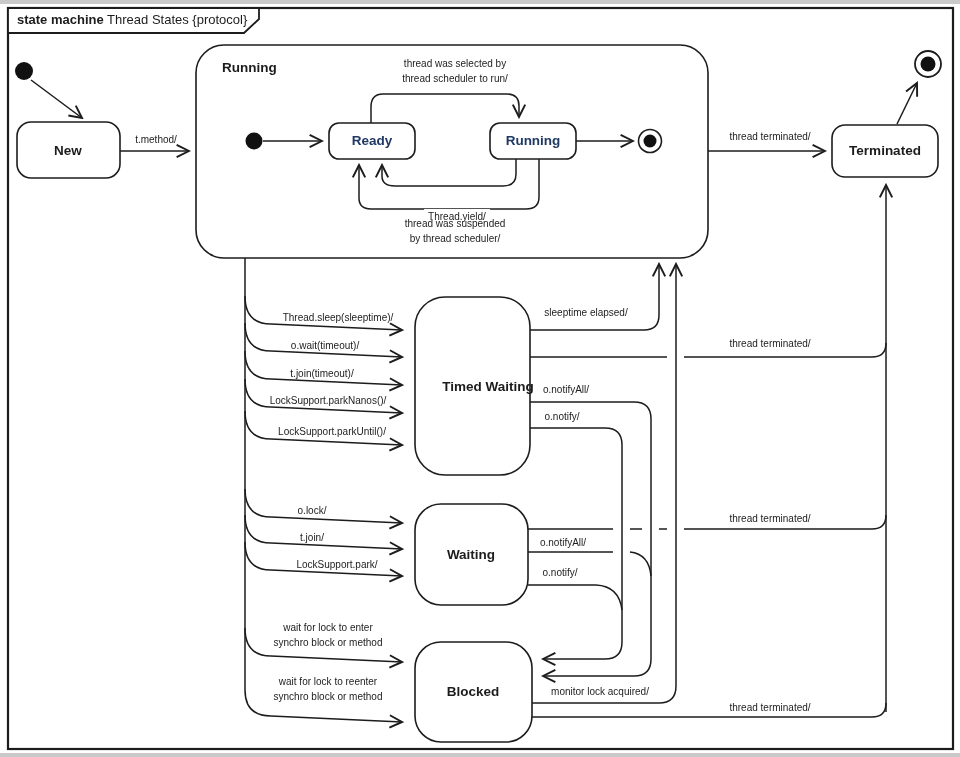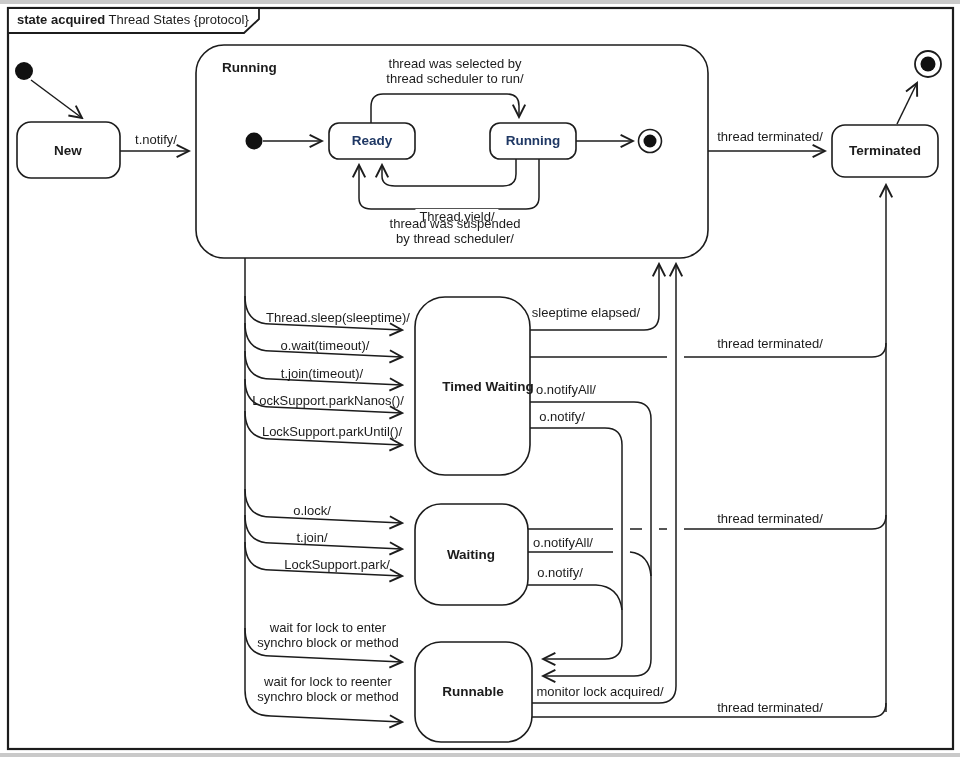--- a/index.html
+++ b/index.html
@@ -1,21 +1,21 @@
 <!DOCTYPE html>
 <html><head>
 <meta charset="utf-8">
 <style>
   html,body{margin:0;padding:0;background:#fff;}
   .stage{position:relative;width:960px;height:757px;background:#ffffff;overflow:hidden;
          font-family:"Liberation Sans","DejaVu Sans",sans-serif;color:#1c1c1c;}
   .edge-strip{position:absolute;left:0;width:960px;height:4px;background:#c9c9c9;}
   svg.wire{position:absolute;left:0;top:0;width:960px;height:757px;}
   .labels{position:absolute;left:0;top:0;width:960px;height:757px;pointer-events:none;}
-  .lbl{position:absolute;font-size:13px;line-height:15px;white-space:pre-line;text-align:center;
+  .lbl{position:absolute;font-size:10px;line-height:15px;white-space:pre-line;text-align:center;
        transform:translateX(-50%);color:#1c1c1c;}
   .lbl.left{transform:none;text-align:left;}
   .bold{font-weight:bold;}
   .state-name{font-weight:bold;font-size:13.5px;}
   .substate{color:#1f3864;}
   .onln{background:#ffffff;padding:0 4px;margin-top:32px;}
   .tab-text{position:absolute;left:17px;top:12px;font-size:13px;}
 </style>
 </head>
 <body>
@@ -95,32 +95,32 @@
       <circle cx="650" cy="141" r="11.5" fill="#fff" stroke="#1c1c1c" stroke-width="1.6"></circle>
       <circle cx="650" cy="141" r="6.5" fill="#111"></circle>
     </g>
     <g>
       <circle cx="928" cy="64" r="13" fill="#fff" stroke="#1c1c1c" stroke-width="1.8"></circle>
       <circle cx="928" cy="64" r="7.5" fill="#111"></circle>
     </g>
   </svg>
 
   <div class="labels">
-    <div class="tab-text"><span class="bold">state acquired</span><span> Thread States {protocol}</span></div>
+    <div class="tab-text"><span class="bold">state machine</span><span> Thread States {protocol}</span></div>
 
     <div class="lbl state-name" style="left:68px;top:143px;">New</div>
     <div class="lbl state-name left" style="left:222px;top:60px;">Running</div>
     <div class="lbl state-name substate" style="left:372px;top:133px;">Ready</div>
     <div class="lbl state-name substate" style="left:533px;top:133px;">Running</div>
     <div class="lbl state-name" style="left:885px;top:143px;">Terminated</div>
     <div class="lbl state-name" style="left:472px;top:379px;margin-left:16px;">Timed Waiting</div>
     <div class="lbl state-name" style="left:471px;top:547px;">Waiting</div>
-    <div class="lbl state-name" style="left:473px;top:684px;">Runnable</div>
+    <div class="lbl state-name" style="left:473px;top:684px;">Blocked</div>
 
-    <div class="lbl" style="left:156px;top:132px;">t.notify/</div>
+    <div class="lbl" style="left:156px;top:132px;">t.method/</div>
     <div class="lbl" style="left:455px;top:56px;">thread was selected by
 thread scheduler to run/</div>
     <div class="lbl onln" style="left:457px;top:177px;">Thread.yield/</div>
     <div class="lbl" style="left:455px;top:216px;">thread was suspended
 by thread scheduler/</div>
     <div class="lbl" style="left:770px;top:129px;">thread terminated/</div>
 
     <div class="lbl" style="left:338px;top:310px;">Thread.sleep(sleeptime)/</div>
     <div class="lbl" style="left:325px;top:338px;">o.wait(timeout)/</div>
     <div class="lbl" style="left:322px;top:366px;">t.join(timeout)/</div>

